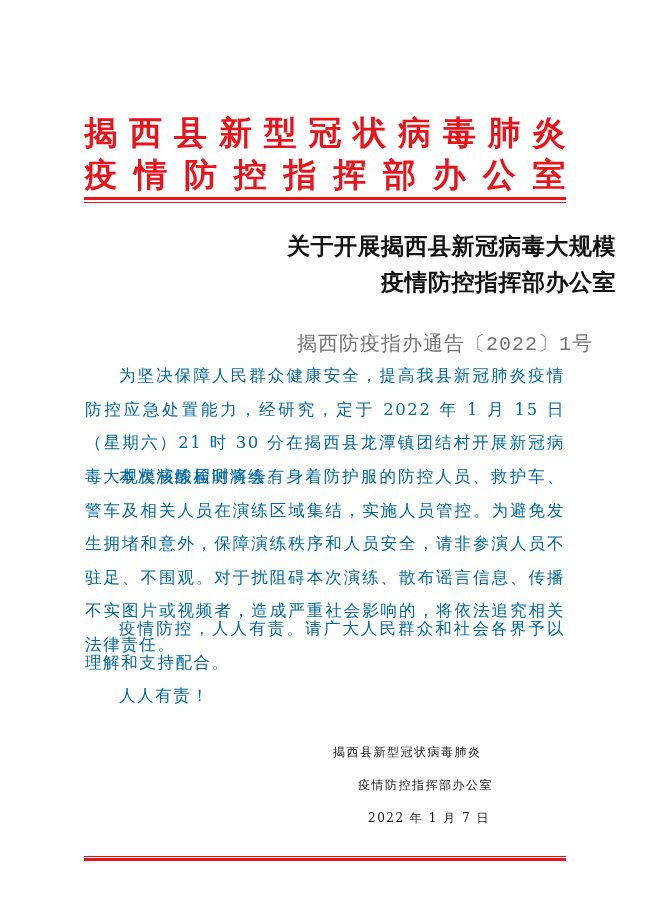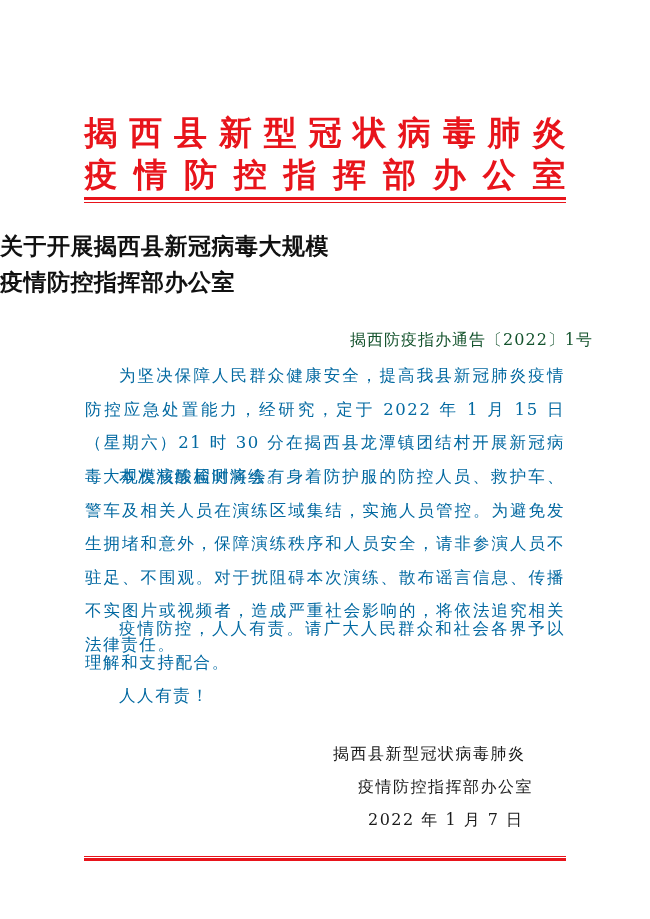--- a/index.html
+++ b/index.html
@@ -6,32 +6,32 @@
   body { width:650px; height:919px; position:relative; overflow:hidden;
          font-family:"DejaVu Serif","Liberation Serif",serif; color:#1a1a1a; }
   .header { position:absolute; left:84px; width:482px; color:#e8141b;
             font-family:"DejaVu Serif","Liberation Serif",serif; font-weight:bold;
             font-size:33px; line-height:40px; display:flex; justify-content:space-between; }
   .header span { display:inline-block; width:34px; text-align:center; }
   .h1 { top:113px; }
   .h2 { top:155px; }
   .rule-thick { position:absolute; left:84px; width:482px; top:197px; height:3px; background:#e8141b; }
   .rule-thin { position:absolute; left:84px; width:482px; top:202px; height:1px; background:#e8141b; }
-  .title { position:absolute; left:0; width:616px; text-align:left; font-weight:bold;
+  .title { position:absolute; left:0; width:616px; text-align:right; font-weight:bold;
            font-size:23px; line-height:36px; color:#111; letter-spacing:0.5px; }
   .t1 { top:228px; }
   .t2 { top:264px; }
-  .docno { position:absolute; right:57px; top:330px; font-size:16px; color:#14532d; letter-spacing:1px; }
+  .docno { position:absolute; right:57px; top:330px; font-size:20px; color:#737373; letter-spacing:1px;font-family:Liberation Mono, monospace; }
   .para { position:absolute; left:85px; width:480px; font-size:16.5px; line-height:33.5px;
           color:#0369a1; letter-spacing:1.6px; text-align:justify; }
   .p1 { top:359px; text-indent:34px; }
   .p2 { top:460px; text-indent:34px; }
   .p3 { top:612px; text-indent:34px; }
   .p4 { top:679px; text-indent:34px; }
-  .sig { position:absolute; font-size:16px; color:#1a1a1a; letter-spacing:1.5px; }
+  .sig { position:absolute; font-size:12px; color:#1a1a1a; letter-spacing:1.5px; }
   .s1 { left:333px; top:744px; }
   .s2 { left:358px; top:777px; }
   .s3 { left:368px; top:810px; }
   .rule-bottom-thin { position:absolute; left:84px; width:482px; top:856px; height:1px; background:#e8141b; }
   .rule-bottom { position:absolute; left:84px; width:482px; top:858px; height:3px; background:#e8141b; }
 </style>
 </head>
 <body>
 
 <div class="header h1">

